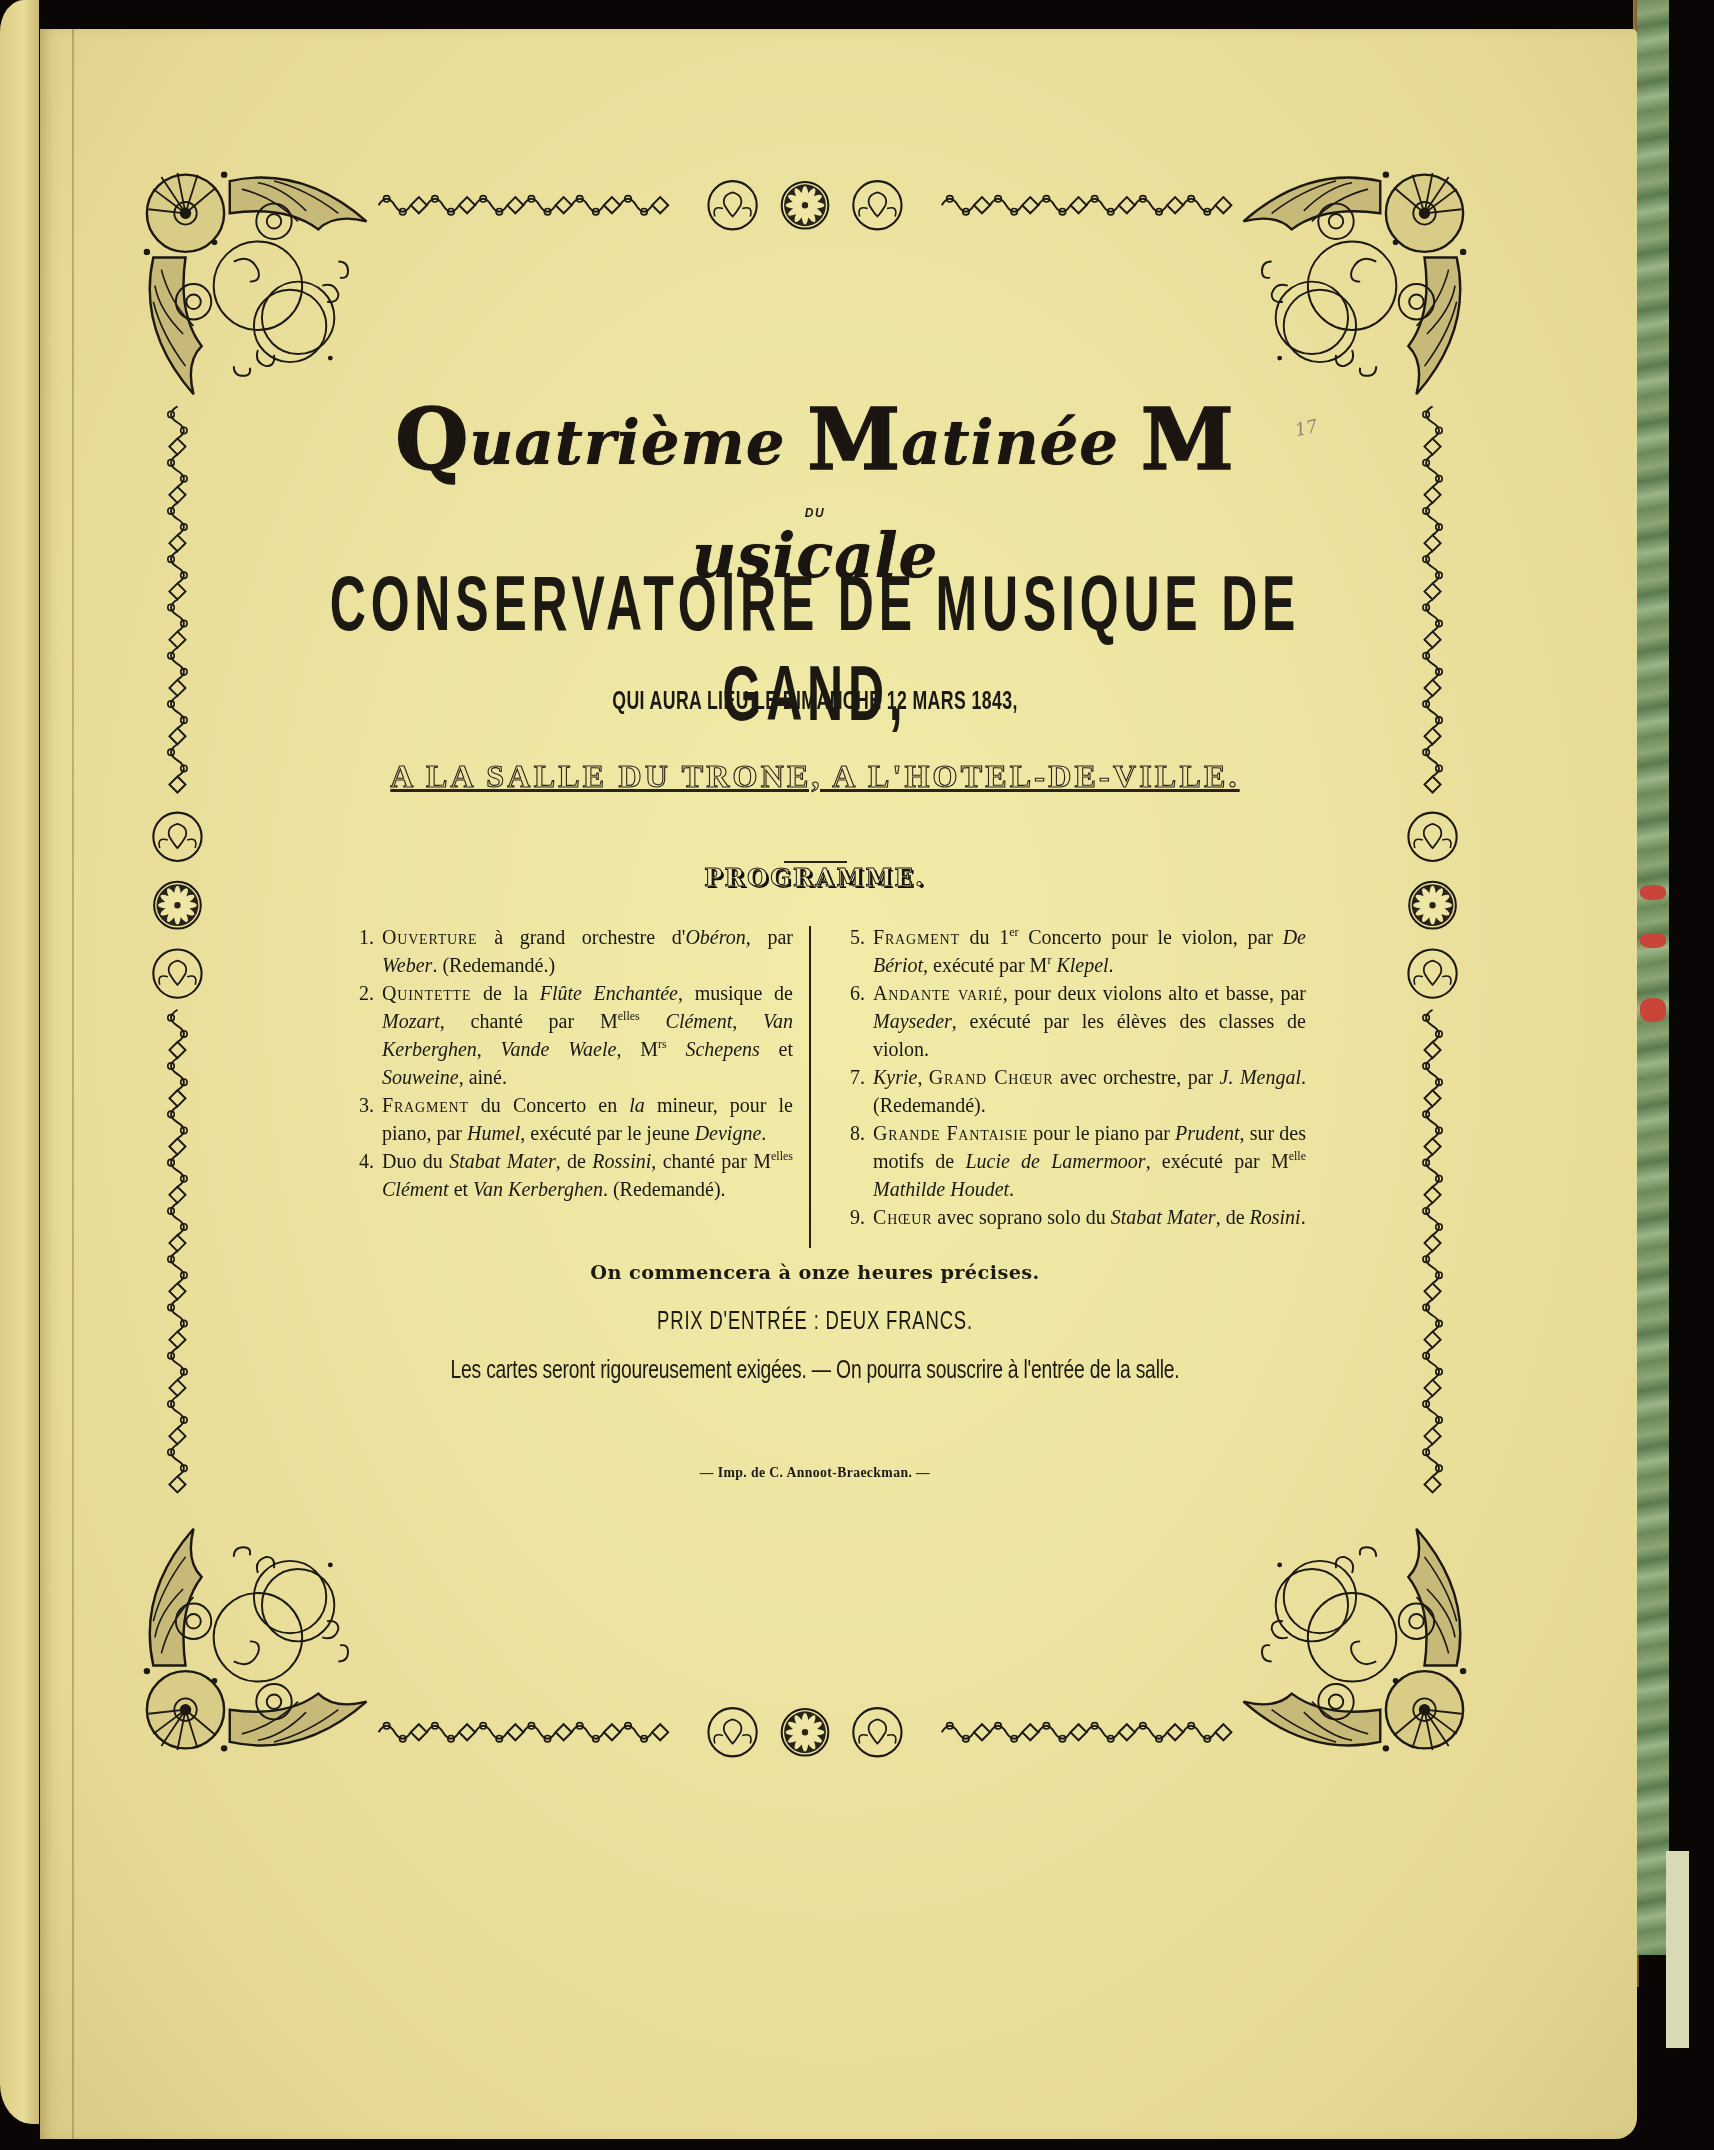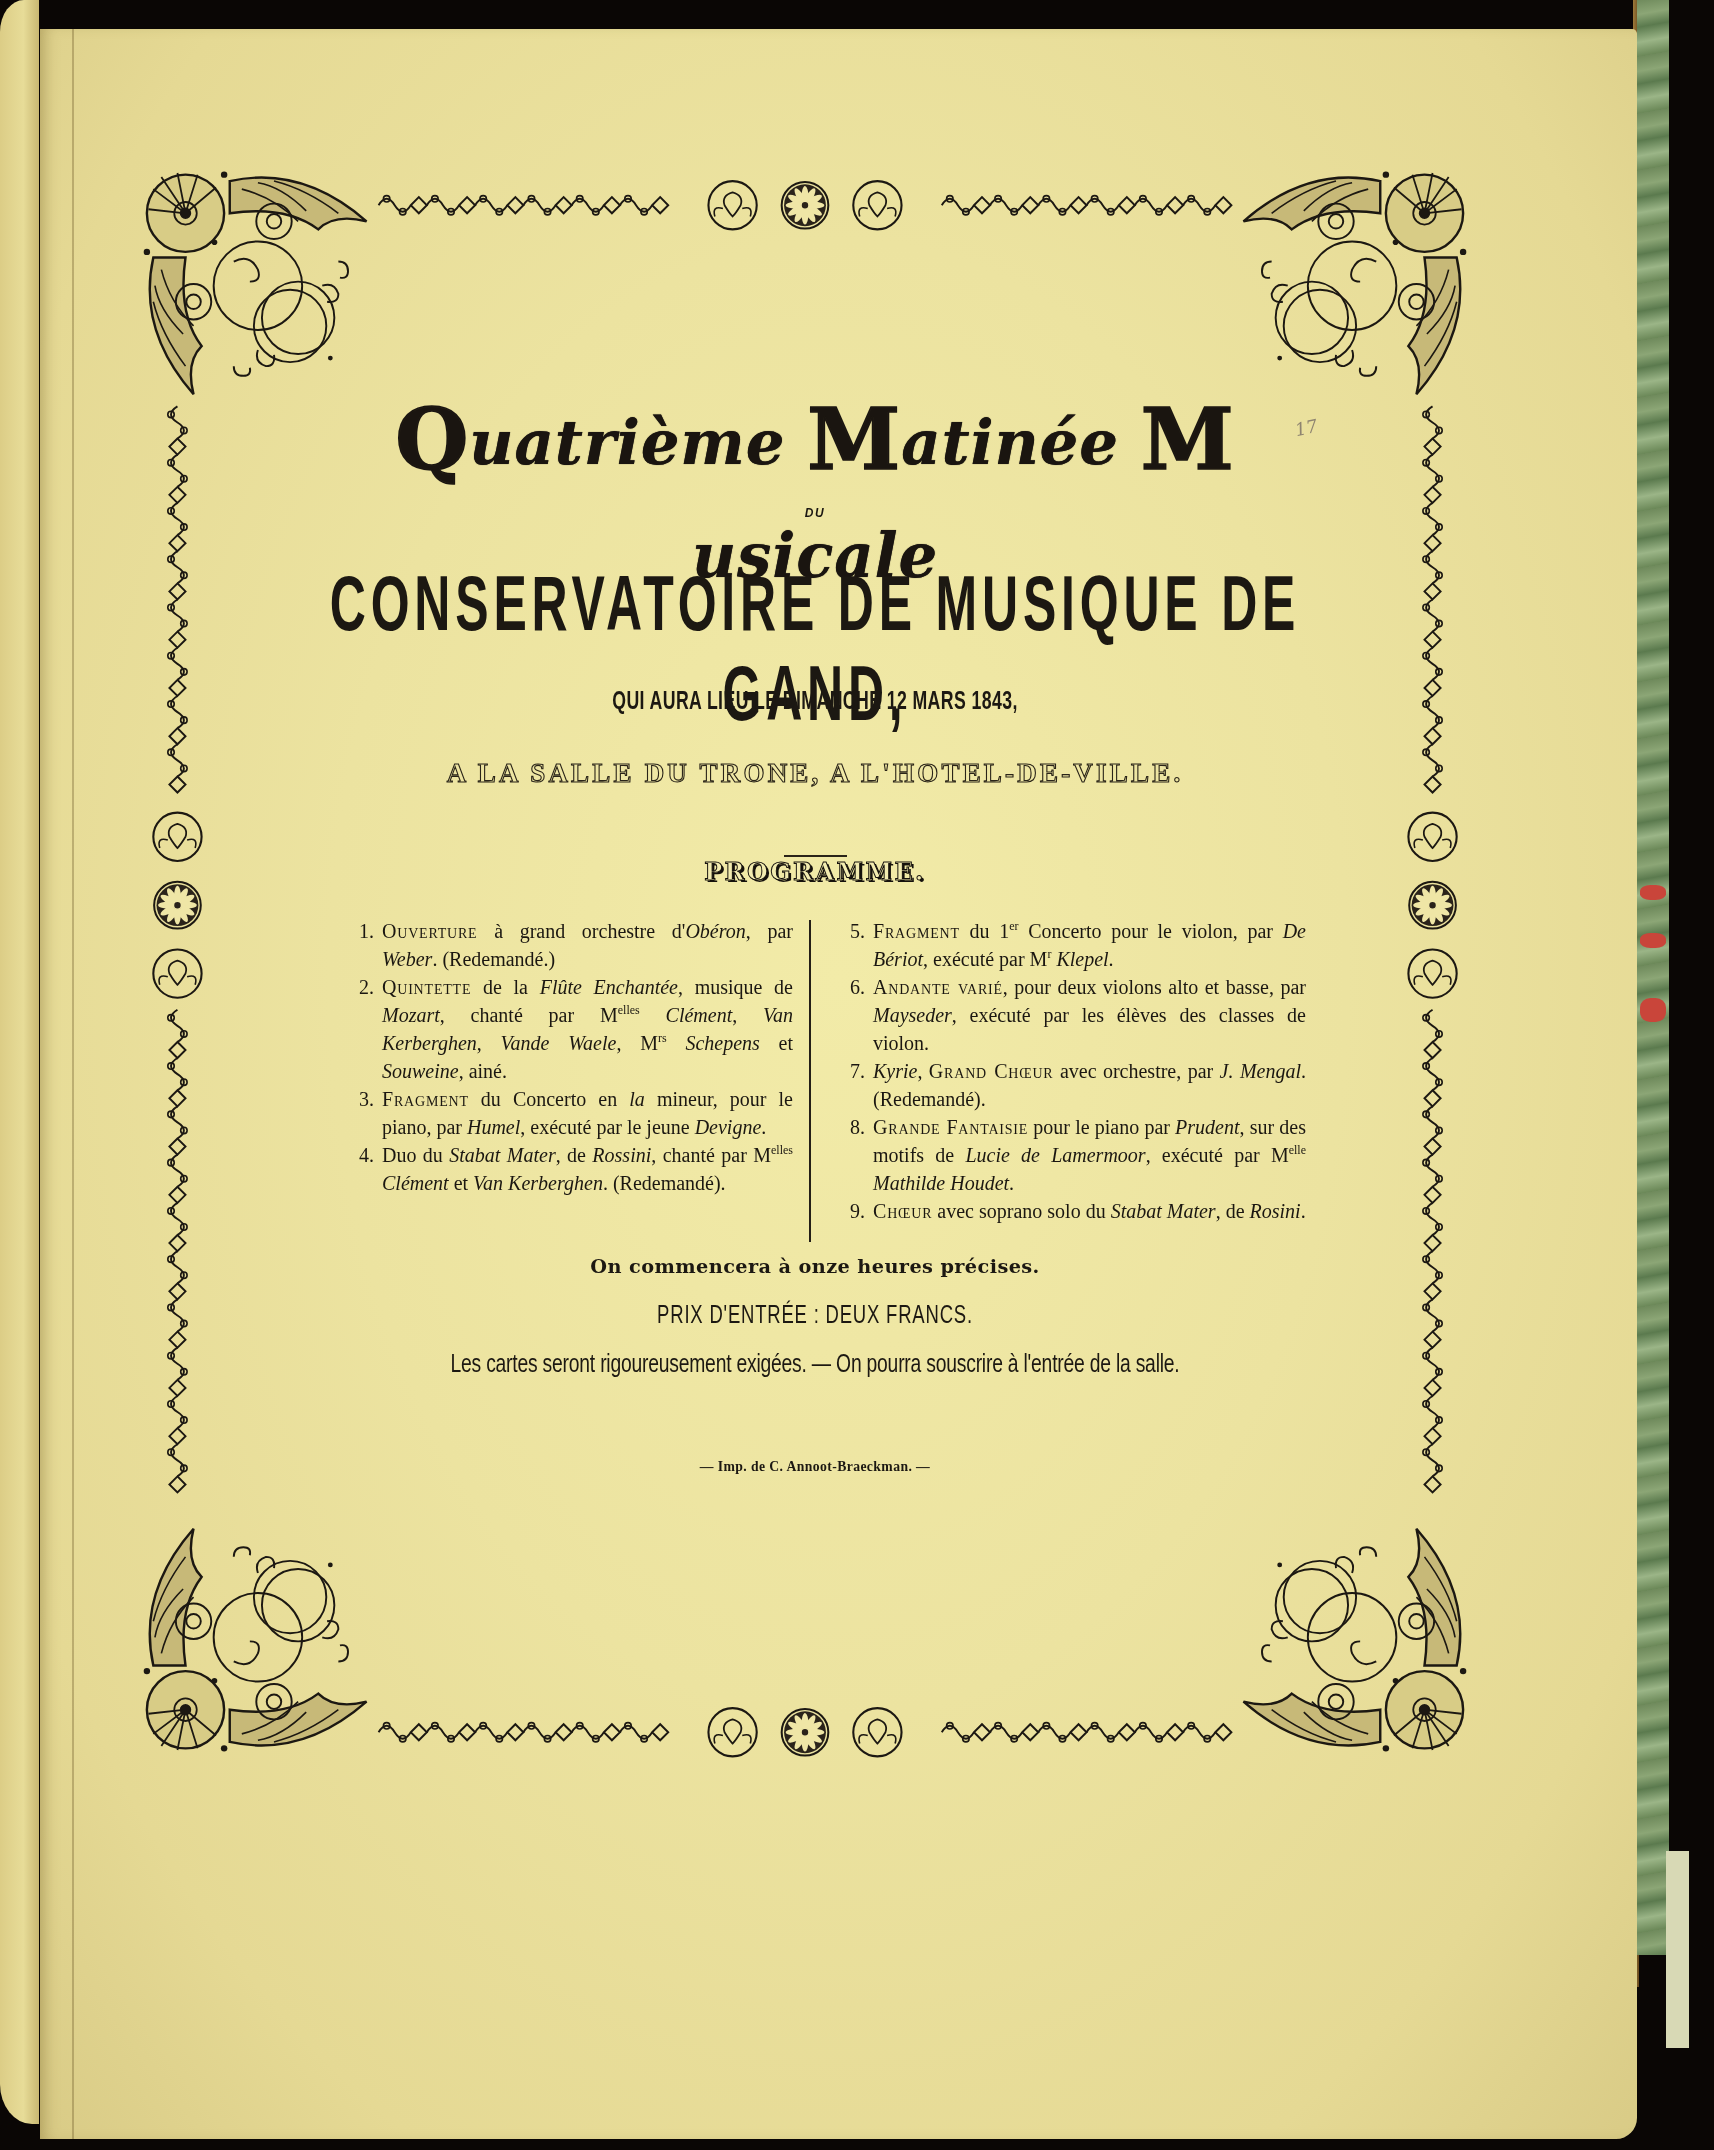--- a/index.html
+++ b/index.html
@@ -84,21 +84,21 @@
       transform-origin: top center; height: 80px;
     }
     .date-line {
       margin-top: 47px;
       font-family: "Liberation Sans", sans-serif; font-weight: bold;
       font-size: 17.7px; letter-spacing: 0.4px; transform: scaleY(1.45); transform-origin: top center;
     }
     .venue {
       margin-top: 51px;
       font-family: "Liberation Serif", serif; font-weight: bold;
-      font-size: 27px; letter-spacing: 3.2px; color: transparent;
+      font-size: 32px; letter-spacing: 3.2px; color: transparent; text-decoration: underline;
       -webkit-text-stroke: 1.1px #2a2418;
     }
     .rule { margin: 66px auto 0; width: 63px; height: 2.4px; background: #2a2418; }
     .programme-head {
       font-family: "DejaVu Serif", serif; font-weight: bold;
       font-size: 24px; letter-spacing: 2.4px; color: #f3ecb0;
       -webkit-text-stroke: 1px #15110c;
       text-shadow: 2.4px 2.4px 0 #15110c;
     }
 

